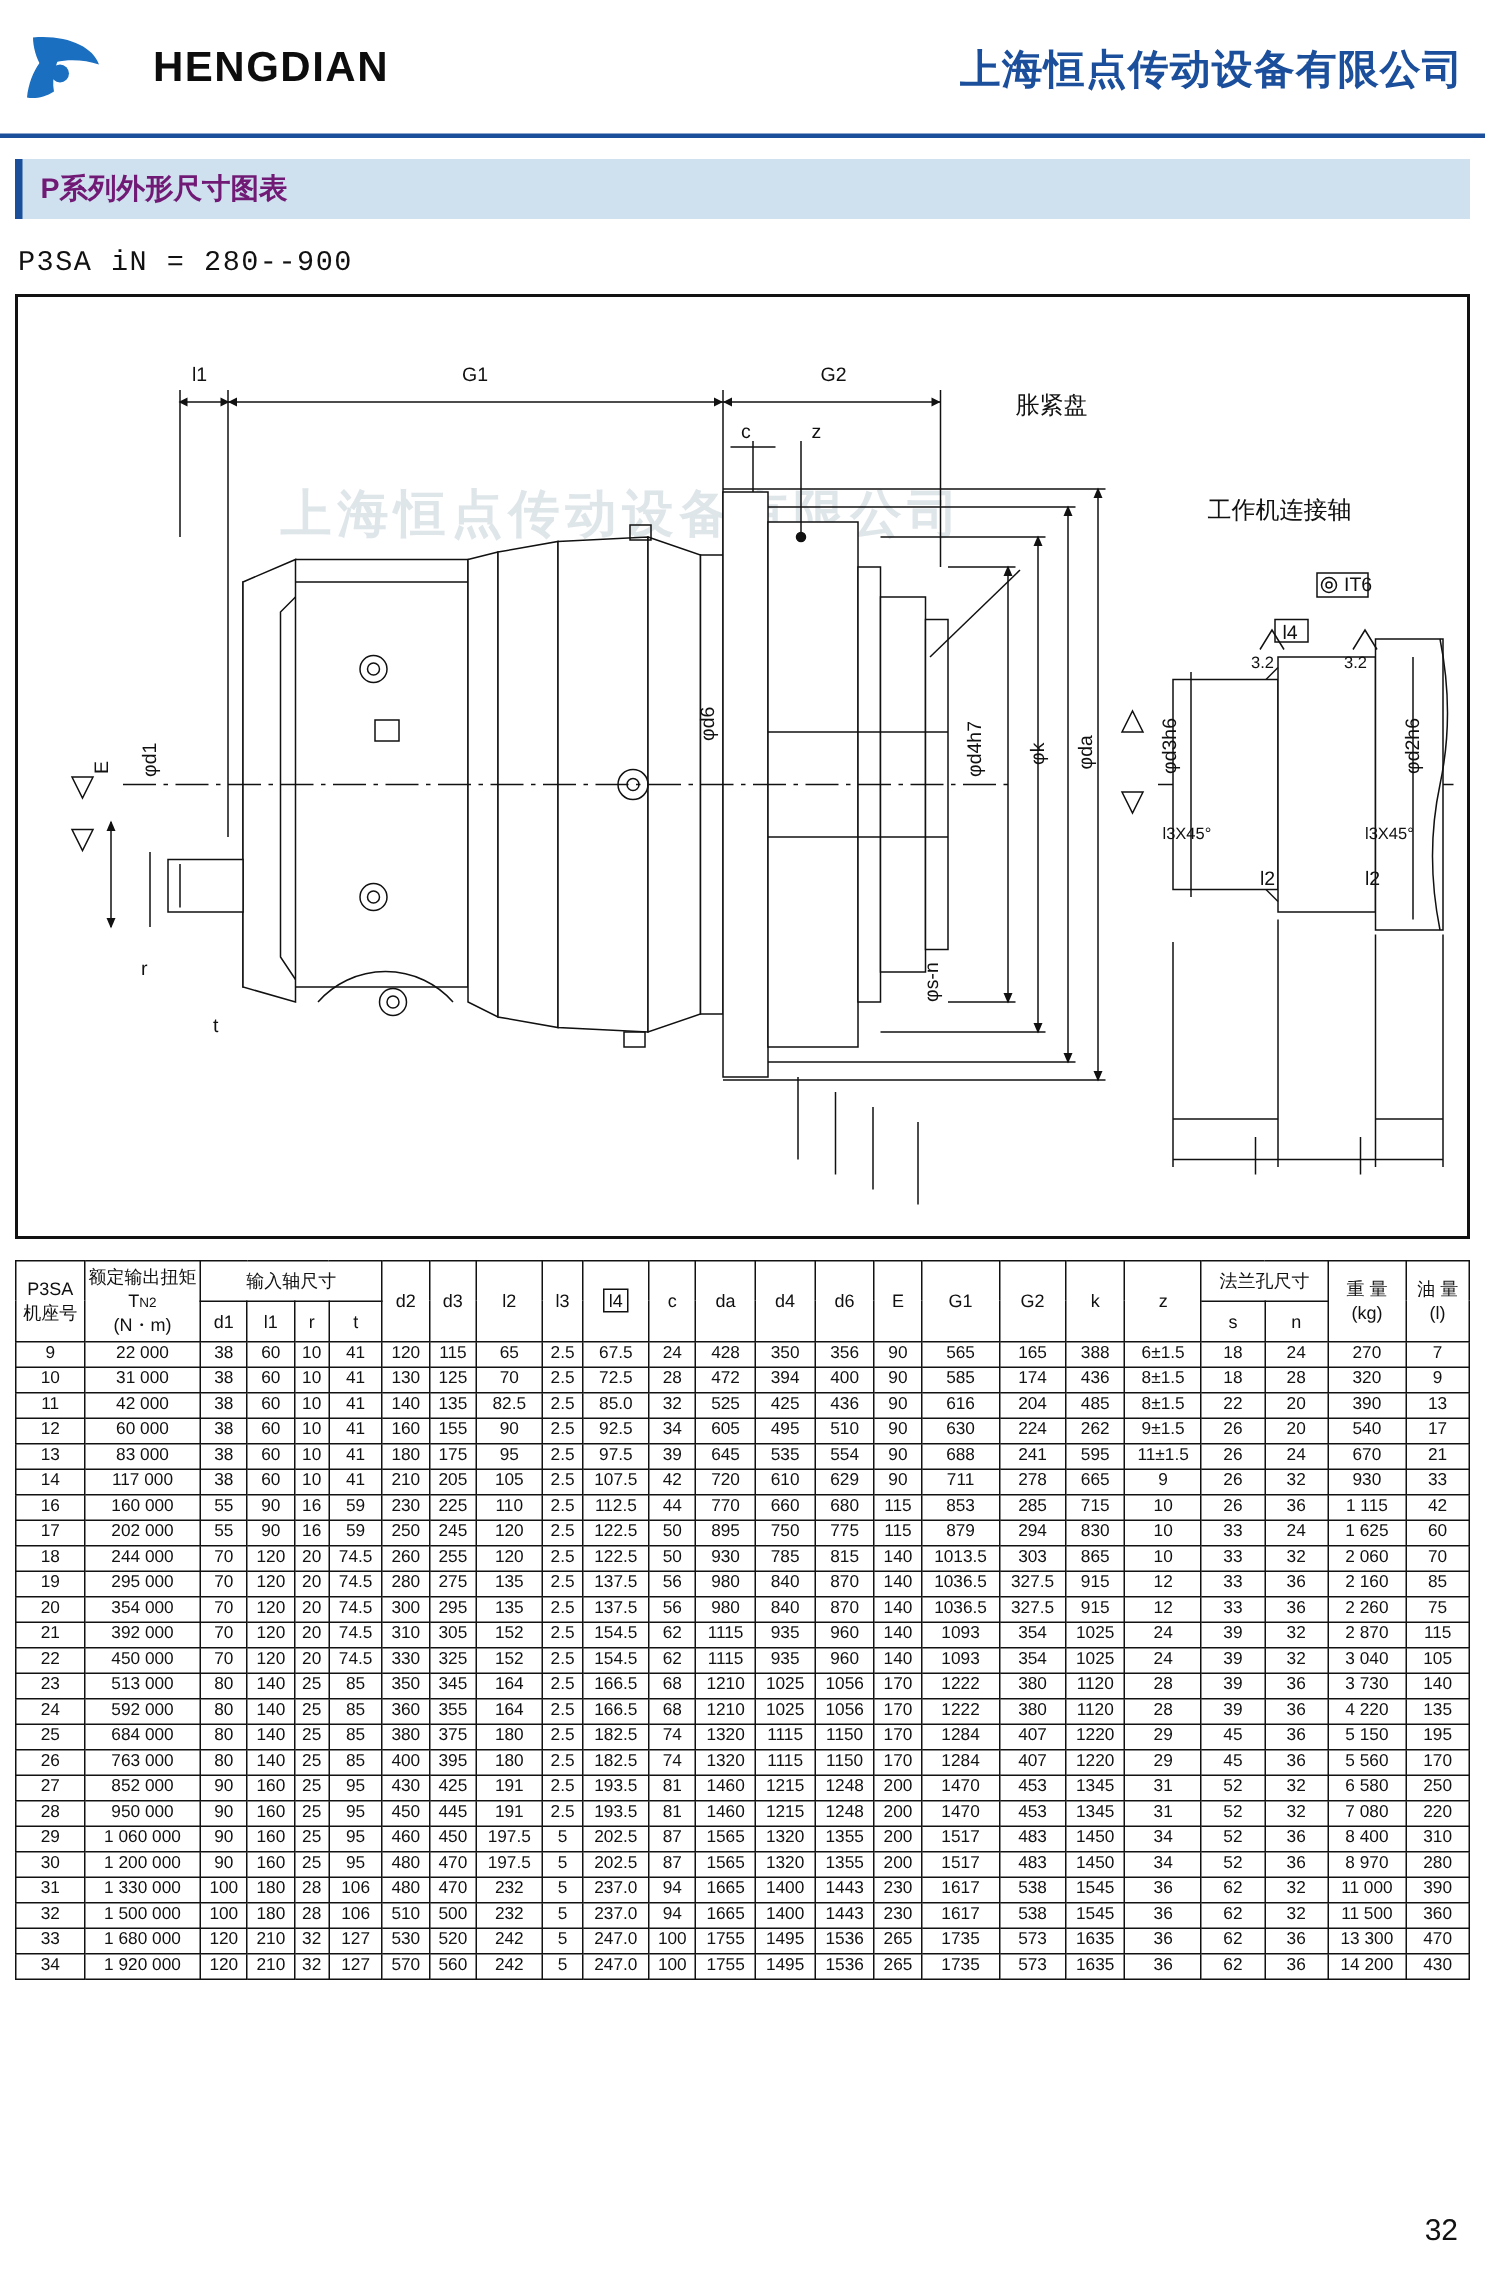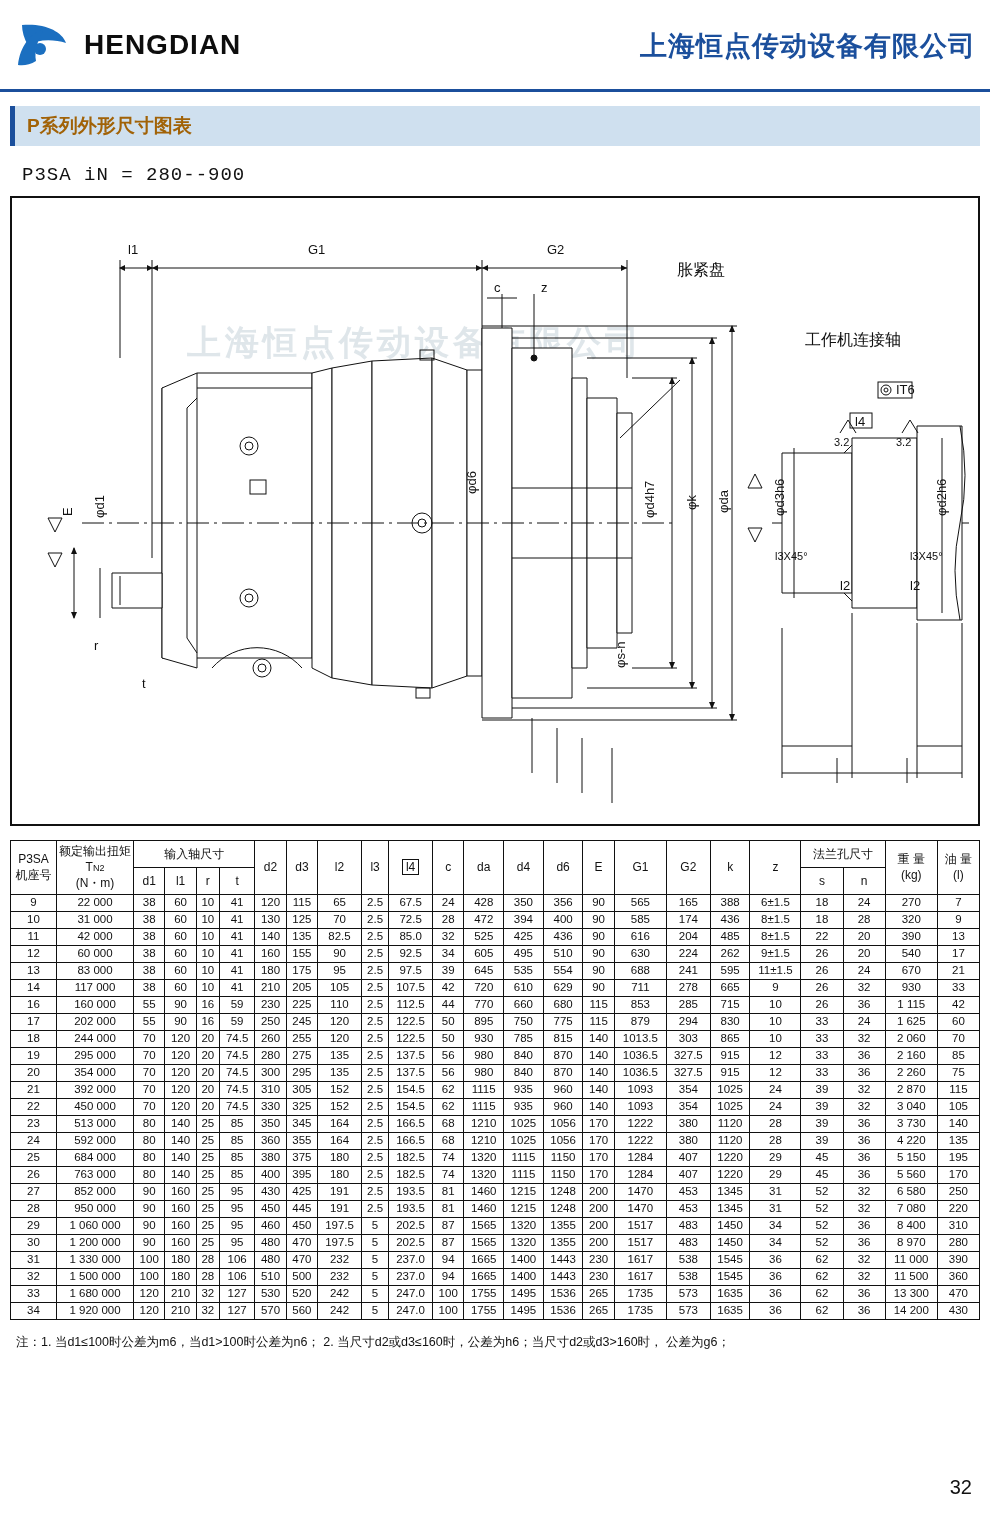--- a/index.html
+++ b/index.html
@@ -14,43 +14,43 @@
   }
   
   .header {
     position: relative;
     height: 92px;
     border-bottom: 3px solid #1b4f9c;
     display: flex;
     align-items: center;
     padding: 0 14px;
   }
-  .logo-wrap { display:flex; align-items:center; gap:12px; }
+  .logo-wrap { display:flex; align-items:center; gap:30px; }
   .logo-mark { width: 58px; height: 52px; }
   .logo-text {
     font-size: 28px; font-weight: bold; letter-spacing: 1px; color: #0d0d0d;
     font-family: "Liberation Sans", sans-serif;
   }
   .company-name {
     position: absolute; right: 14px; top: 28px;
     font-size: 27px; font-weight: bold; color: #1b4f9c;
     letter-spacing: 1px;
   }
   
   .title-bar {
     margin: 14px 10px 0 10px;
     background: #cfe0ef;
     border-left: 5px solid #1b4f9c;
     padding: 7px 12px;
     font-size: 19px;
     font-weight: bold;
-    color: #a16207;
+    color: #701a75;
   }
   .model-line {
-    margin: 18px 0 10px 22px;
+    margin: 18px 0 10px 12px;
     font-size: 19px;
     font-family: "Liberation Mono", monospace;
     letter-spacing: 1px;
   }
   
   .drawing-box {
     margin: 6px 10px 0 10px;
     border: 2px solid #111;
     height: 630px;
     position: relative;
@@ -1010,16 +1010,15 @@
         <td>36</td>
         <td>62</td>
         <td>36</td>
         <td>14 200</td>
         <td>430</td>
       </tr>
     </tbody>
 </table>
 
 <div class="notes">
-  <div>注：1. 当d1≤100时公差为m6，当d1&gt;100时公差为n6；   2. 当尺寸d2或d3≤160时，公差为h6；当尺寸d2或d3&gt;160时，  公差为g6；</div>
 </div>
 
 <div class="page-no">32</div>
 
 </body></html>

